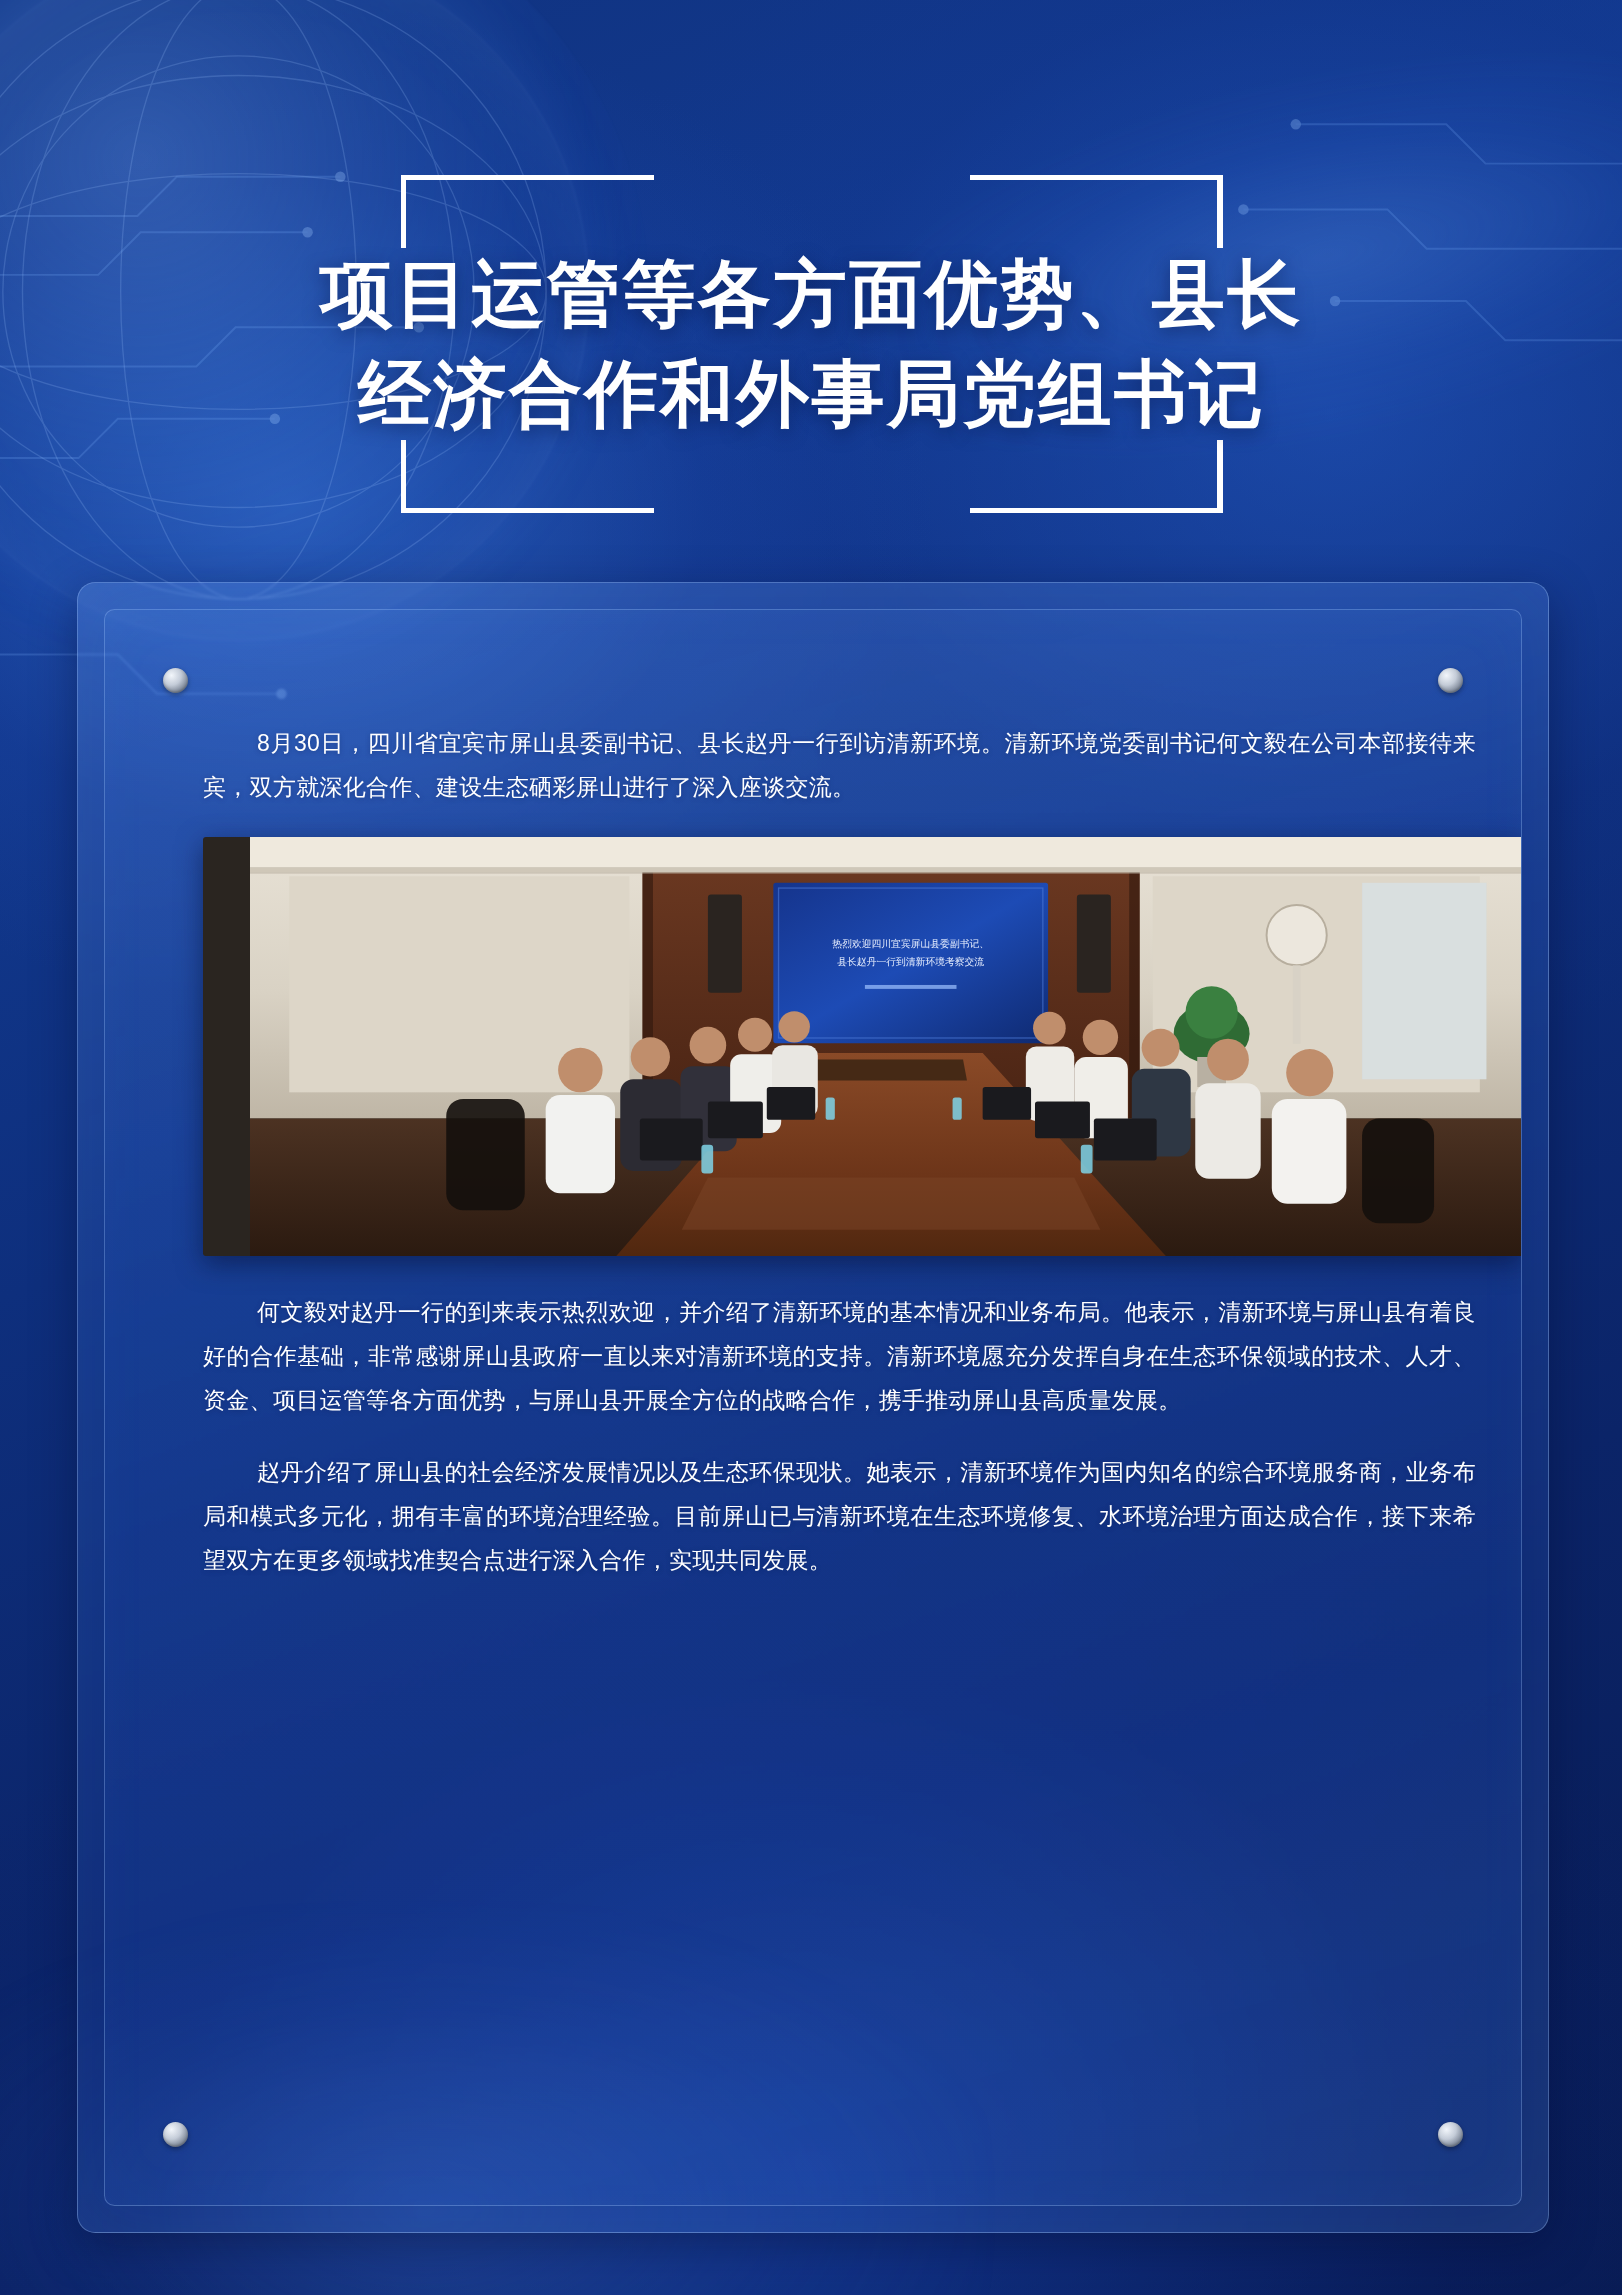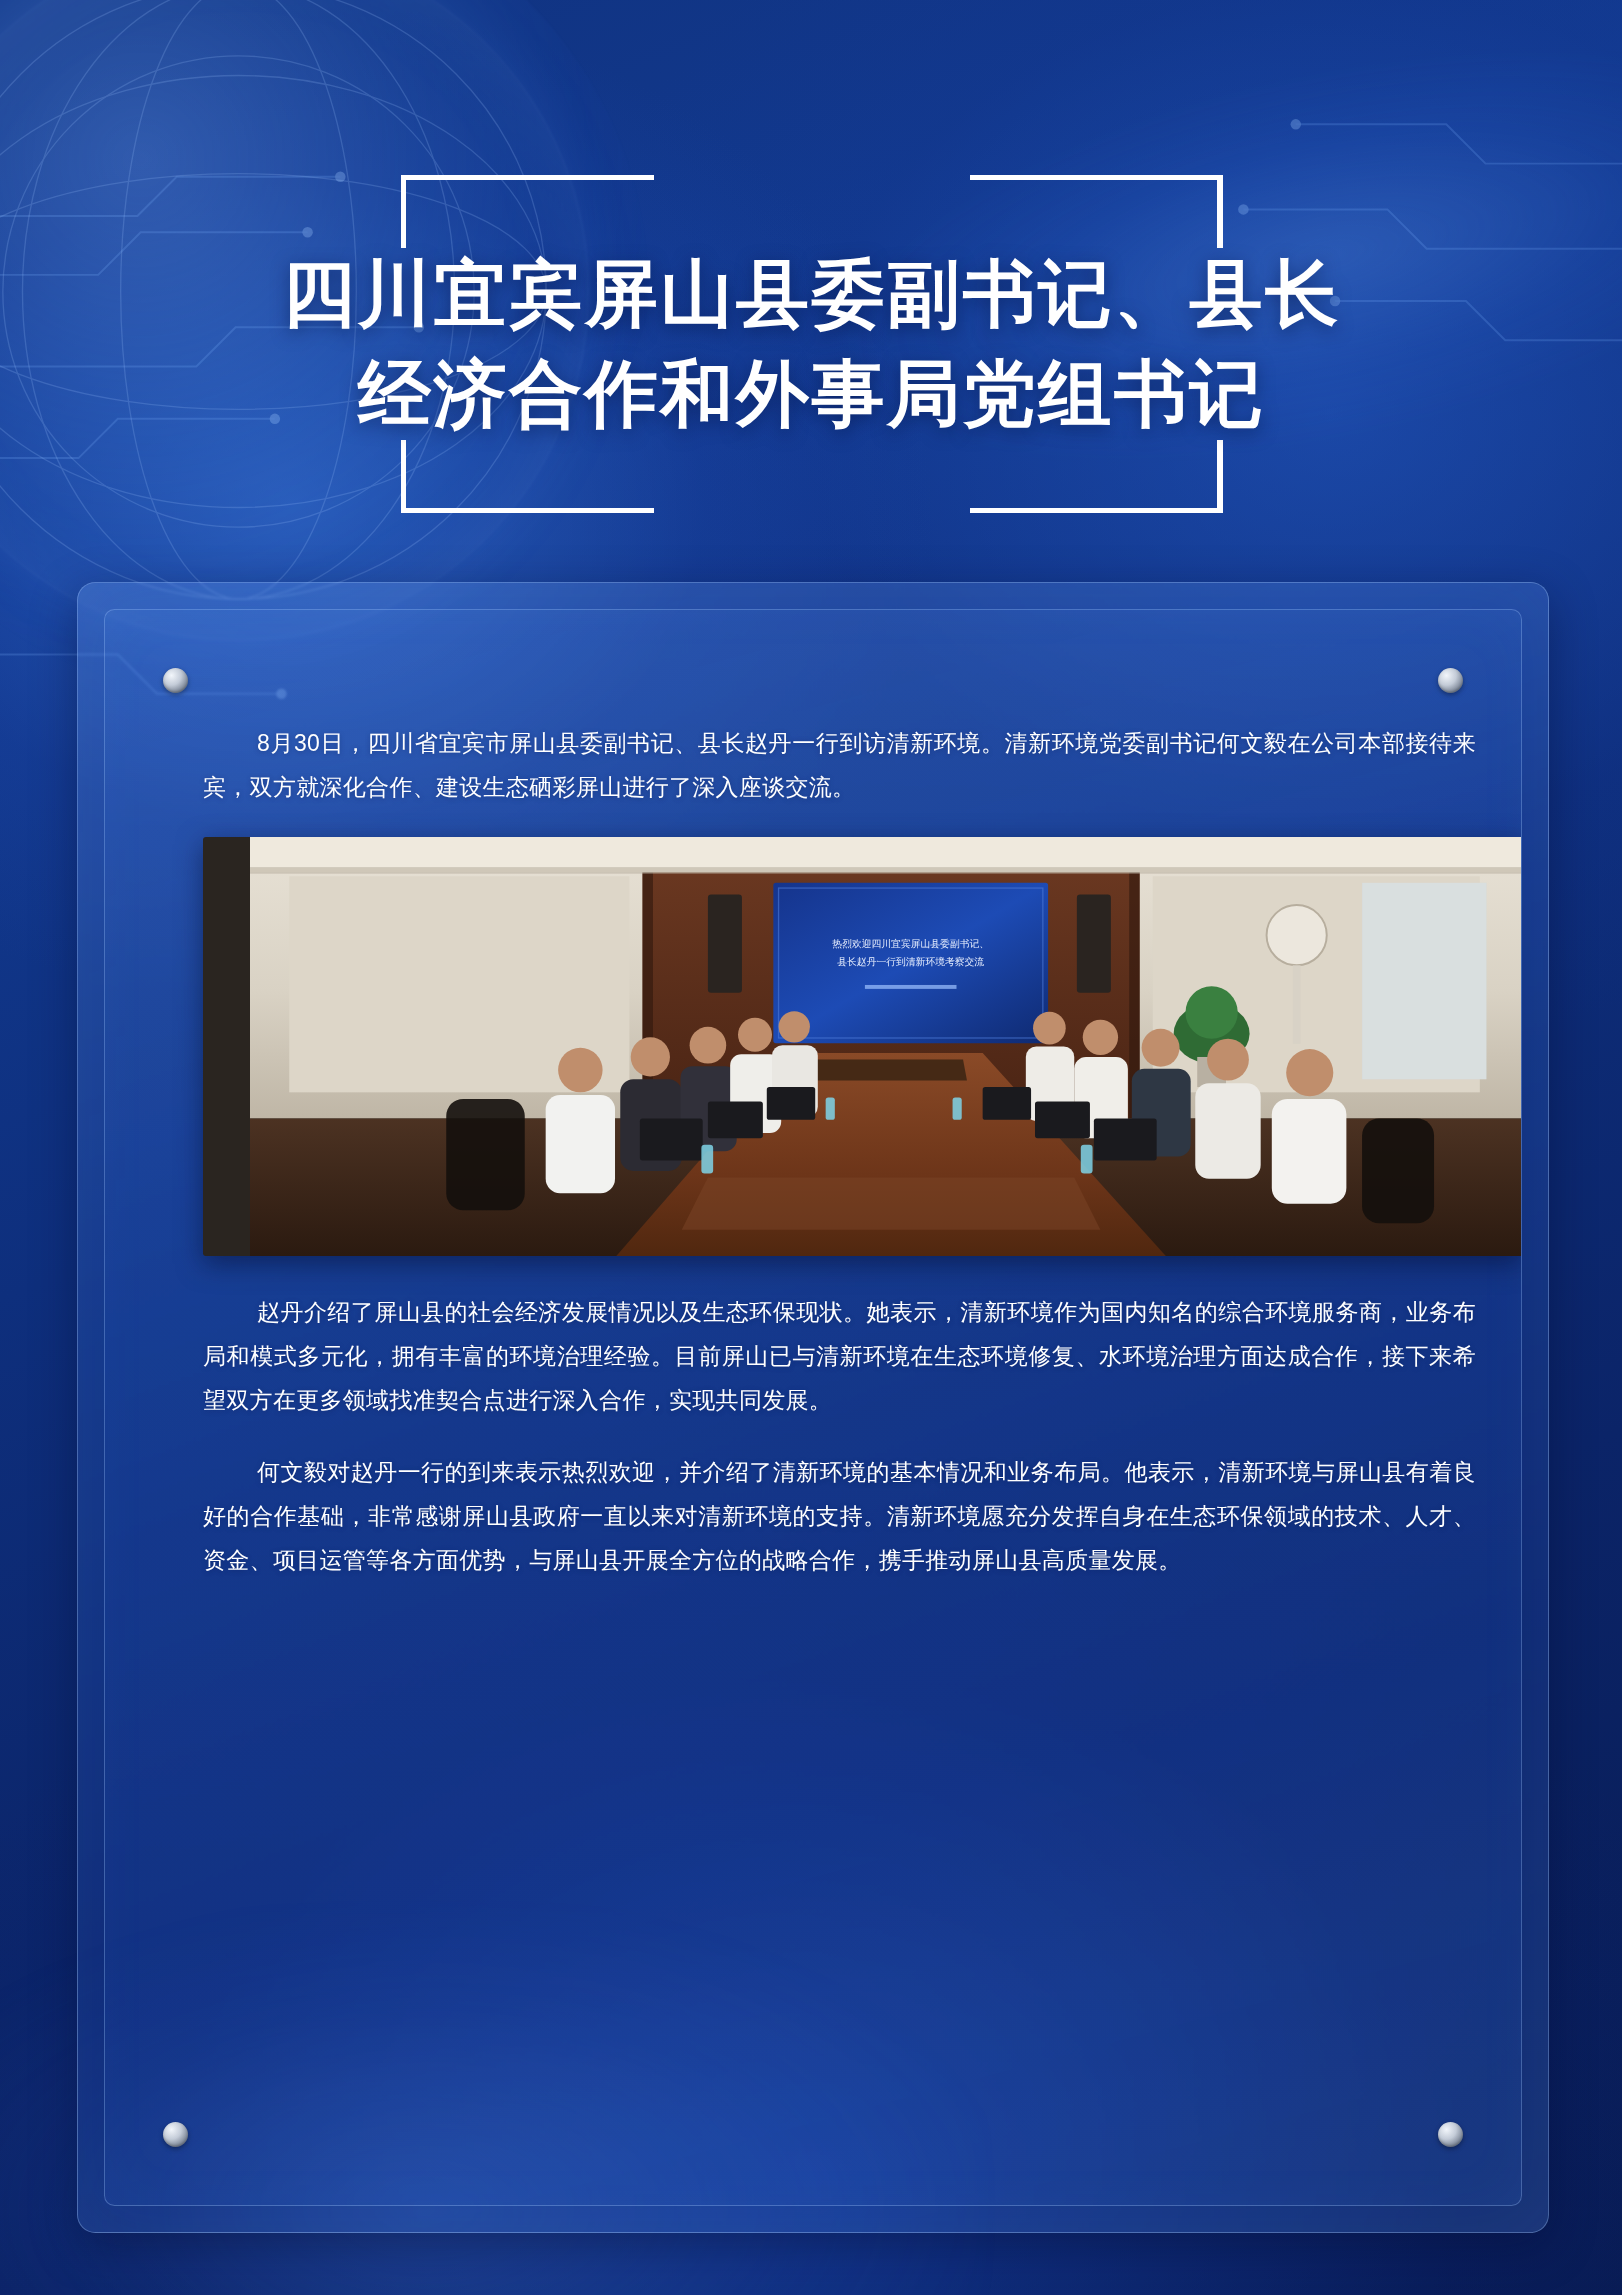--- a/index.html
+++ b/index.html
@@ -252,21 +252,21 @@
       <span class="b-tl-h"></span>
         <span class="b-tl-v"></span>
       <span class="b-tr-h"></span>
         <span class="b-tr-v"></span>
       <span class="b-bl-h"></span>
         <span class="b-bl-v"></span>
       <span class="b-br-h"></span>
         <span class="b-br-v"></span>
     </div>
     <div class="title-text">
-      <div class="title-line">四川宜宾屏山县委副书记、县长</div>
+      <div class="title-line">项目运管等各方面优势、县长</div>
       <div class="title-line">经济合作和外事局党组书记</div>
     </div>
   </div>
 
   <div class="card">
     <div class="card-inner">
       <div class="screw tl"></div>
       <div class="screw tr"></div>
       <div class="screw bl"></div>
       <div class="screw br"></div>
@@ -384,19 +384,19 @@
 
             <g fill="#14100c" opacity="0.9">
               <rect x="300" y="400" width="120" height="170" rx="26"></rect>
               <rect x="1700" y="430" width="110" height="160" rx="26"></rect>
             </g>
 
             <rect x="0" y="0" width="1946" height="640" fill="none"></rect>
           </svg>
         </div>
 
+        <p class="para">何文毅对赵丹一行的到来表示热烈欢迎，并介绍了清新环境的基本情况和业务布局。他表示，清新环境与屏山县有着良好的合作基础，非常感谢屏山县政府一直以来对清新环境的支持。清新环境愿充分发挥自身在生态环保领域的技术、人才、资金、项目运管等各方面优势，与屏山县开展全方位的战略合作，携手推动屏山县高质量发展。</p>
         <p class="para">赵丹介绍了屏山县的社会经济发展情况以及生态环保现状。她表示，清新环境作为国内知名的综合环境服务商，业务布局和模式多元化，拥有丰富的环境治理经验。目前屏山已与清新环境在生态环境修复、水环境治理方面达成合作，接下来希望双方在更多领域找准契合点进行深入合作，实现共同发展。</p>
-        <p class="para">何文毅对赵丹一行的到来表示热烈欢迎，并介绍了清新环境的基本情况和业务布局。他表示，清新环境与屏山县有着良好的合作基础，非常感谢屏山县政府一直以来对清新环境的支持。清新环境愿充分发挥自身在生态环保领域的技术、人才、资金、项目运管等各方面优势，与屏山县开展全方位的战略合作，携手推动屏山县高质量发展。</p>
       </div>
     </div>
   </div>
 </div>
 
 
 </body></html>

